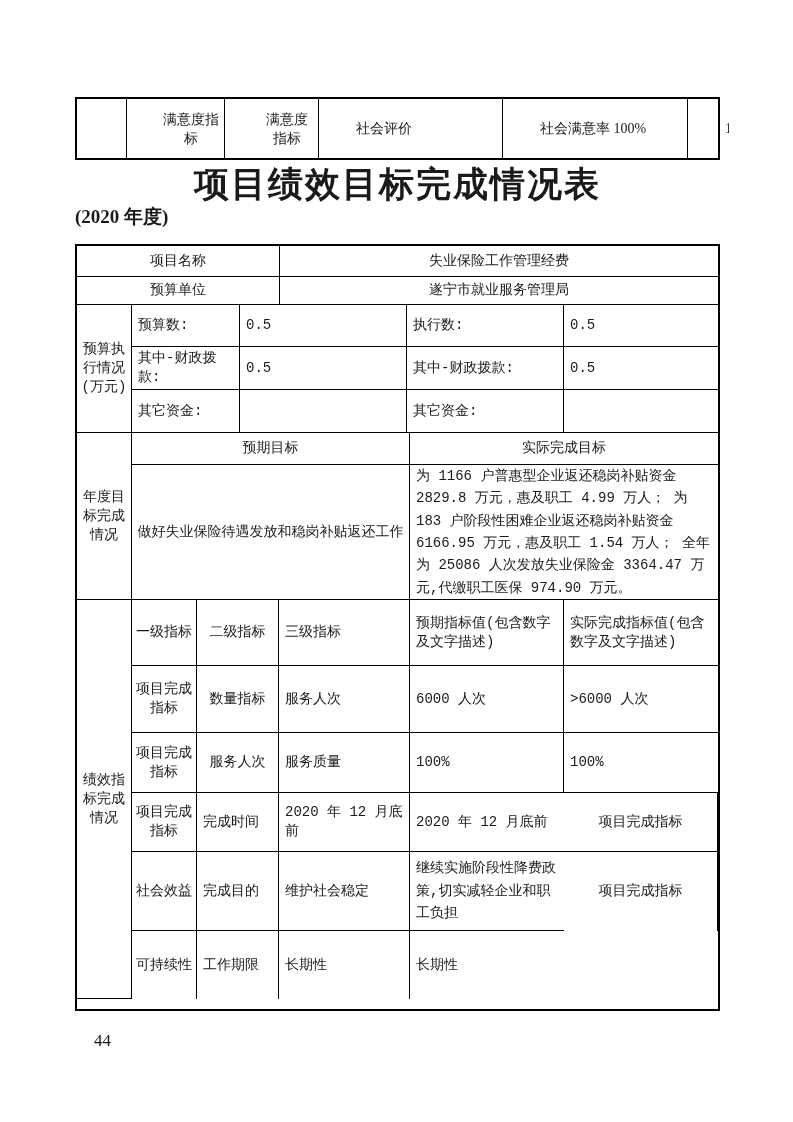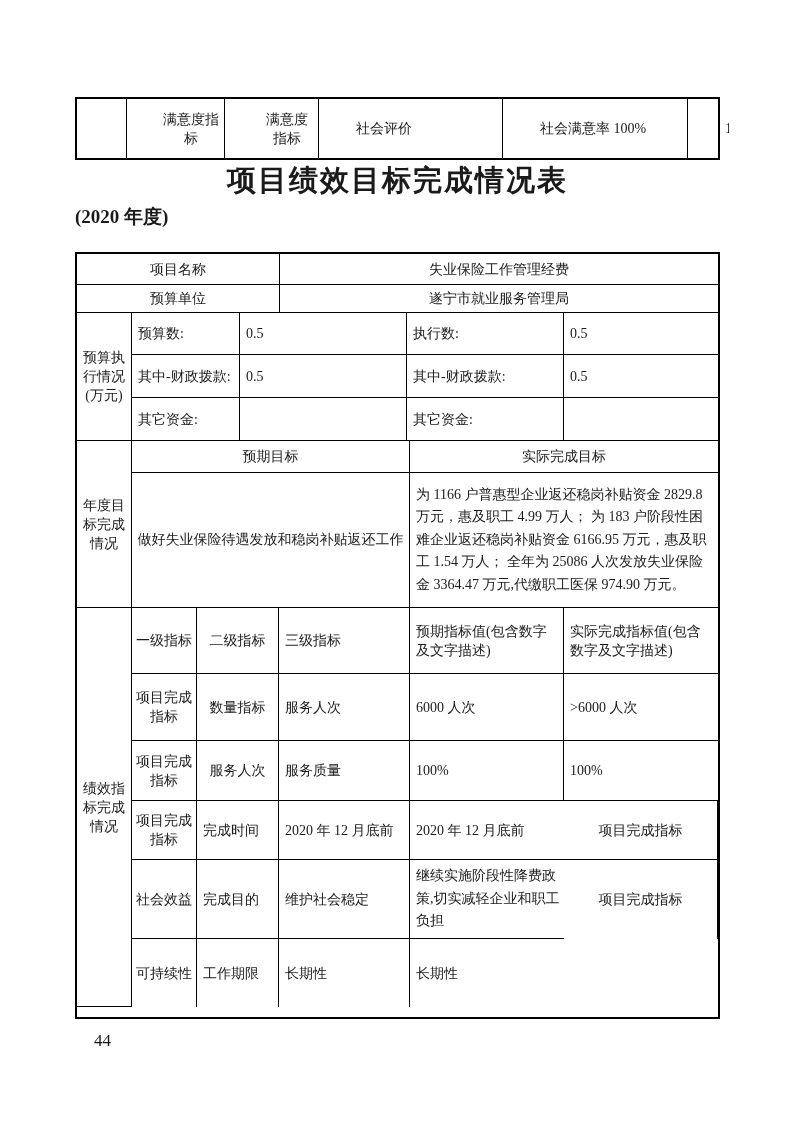--- a/index.html
+++ b/index.html
@@ -21,33 +21,33 @@
   .cell.last{border-right:none;}
   .cell.bottom{border-bottom:none;}
   .tight{padding:0 6px;}
   
   .tbl{
     border:2px solid #000;box-sizing:border-box;background:#fff;
   }
   .grp{display:grid;}
   #carryover{left:75px;top:97px;width:645px;height:63px;
     display:grid;grid-template-columns:50px 67px 63px 153px 154px 1fr;grid-template-rows:1fr;gap:31px;}
-  #main-table{left:75px;top:252px;width:645px;height:767px;}
+  #main-table{left:75px;top:244px;width:645px;height:767px;font-family:Liberation Mono, monospace;}
   #grp-info{grid-template-columns:203px 1fr;grid-template-rows:31px 28px;}
   #grp-budget{grid-template-columns:55px 108px 167px 157px 1fr;grid-template-rows:42px 43px 43px;}
   #grp-annual{grid-template-columns:55px 278px 1fr;grid-template-rows:32px 135px;}
   #grp-ind{grid-template-columns:55px 65px 82px 131px 154px 1fr;grid-template-rows:66px 67px 60px 59px 79px 68px;}
   .span3{grid-row:1 / span 3;}
   .span2{grid-row:1 / span 2;}
   .span6{grid-row:1 / span 6;}
   .longtext{line-height:22.4px;padding:3px 2px 3px 5px;}
   .expected-goal{line-height:22px;padding:0 18px;}
   
   #doc-title{left:75px;top:161px;width:645px;text-align:center;
-    font-size:29px;font-weight:bold;letter-spacing:2px;}
+    font-size:35px;font-weight:bold;letter-spacing:2px;}
   #doc-subtitle{left:75px;top:204px;width:645px;text-align:left;
     font-size:19px;font-weight:bold;}
   #page-num{left:94px;top:1031px;font-size:17px;}
 </style>
 </head>
 <body>
 
 <div id="carryover" class="abs tbl">
   <div class="cell center bottom"></div>
   <div class="cell center bottom tight">满意度指标</div>

